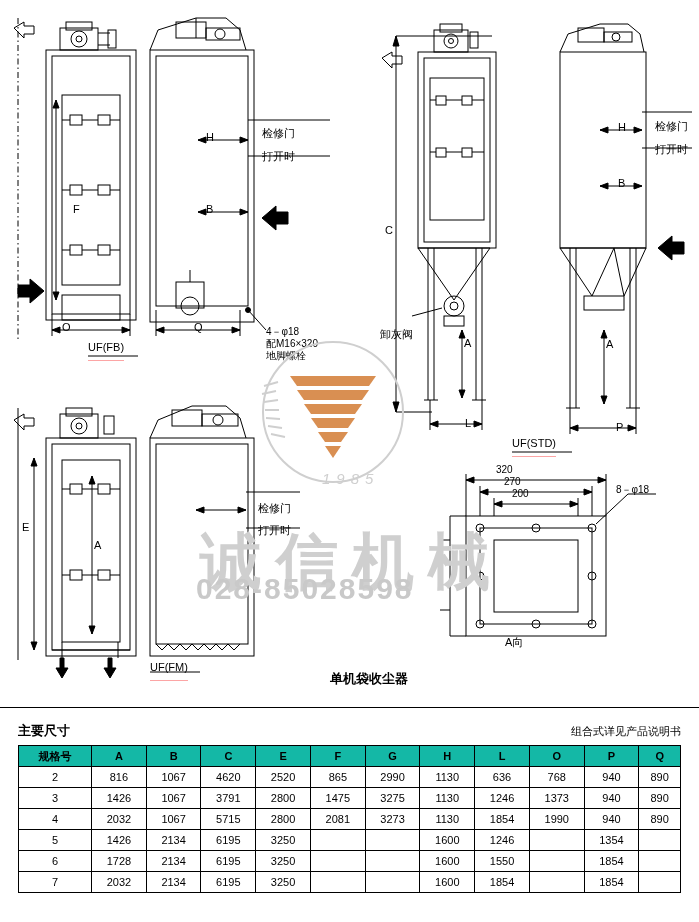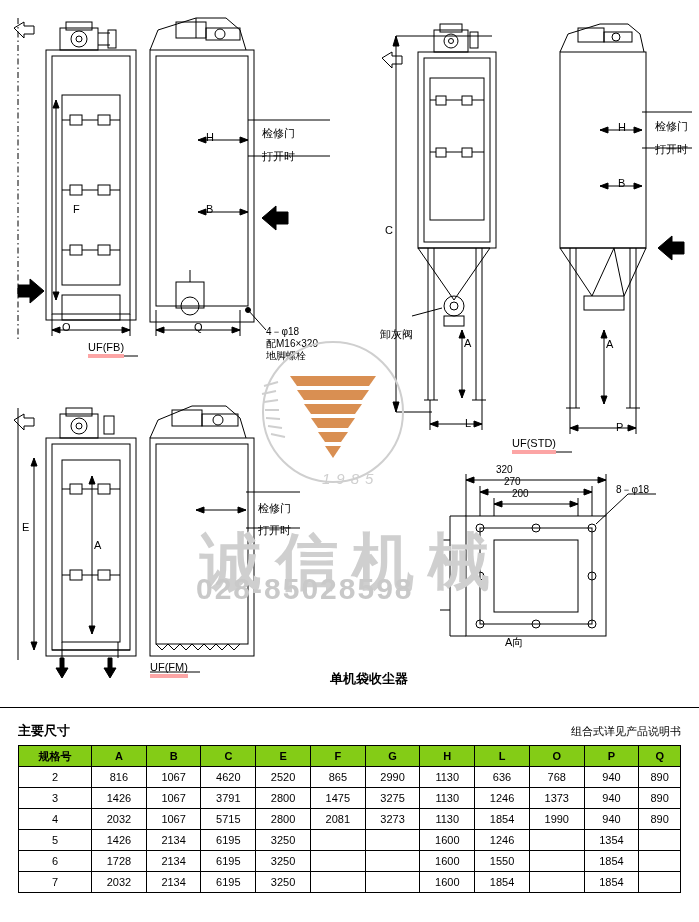--- a/index.html
+++ b/index.html
@@ -9,21 +9,21 @@
     font-family:"Liberation Sans", sans-serif;
     color:#000;
     position:relative;
     overflow:hidden;
   }
   .stage{position:absolute;left:0;top:0;width:699px;height:922px;}
   .abs{position:absolute;}
   .lbl{font-size:11px;line-height:11px;white-space:nowrap;}
   .lbl-cn{font-size:11px;line-height:13px;white-space:nowrap;}
   .lbl-sm{font-size:10px;line-height:11px;white-space:nowrap;}
-  .ul{border-bottom:4px solid #fca5a5;padding-bottom:1px;}
+  .ul{border-bottom:1px solid #fca5a5;padding-bottom:7px;}
 
   
   .wm{position:absolute;left:0;top:0;width:699px;height:922px;pointer-events:none;}
   .wm-text{
     position:absolute;
     color:#c8c8c8;
     font-weight:bold;
     white-space:nowrap;
   }
   .wm-cn{font-size:62px;letter-spacing:14px;color:#cfcfcf;}
@@ -34,21 +34,21 @@
 
   
   .tbl-wrap{position:absolute;left:18px;top:745px;width:663px;}
   table.dims{border-collapse:collapse;width:663px;font-size:11px;}
   table.dims th, table.dims td{
     border:1px solid #000;
     text-align:center;
     height:20px;
     padding:0;
   }
-  table.dims thead th{background:#84cc16;font-weight:bold;}
+  table.dims thead th{background:#14b8a6;font-weight:bold;}
   .tbl-title{position:absolute;left:18px;top:722px;font-size:13px;font-weight:bold;}
   .tbl-note{position:absolute;right:18px;top:724px;font-size:11px;}
   .mainline{position:absolute;left:0;top:707px;width:699px;height:1px;background:#000;}
   .figtitle{position:absolute;left:330px;top:670px;font-size:13px;font-weight:bold;}
 </style>
 </head>
 <body>
 
 <div class="stage">
 

